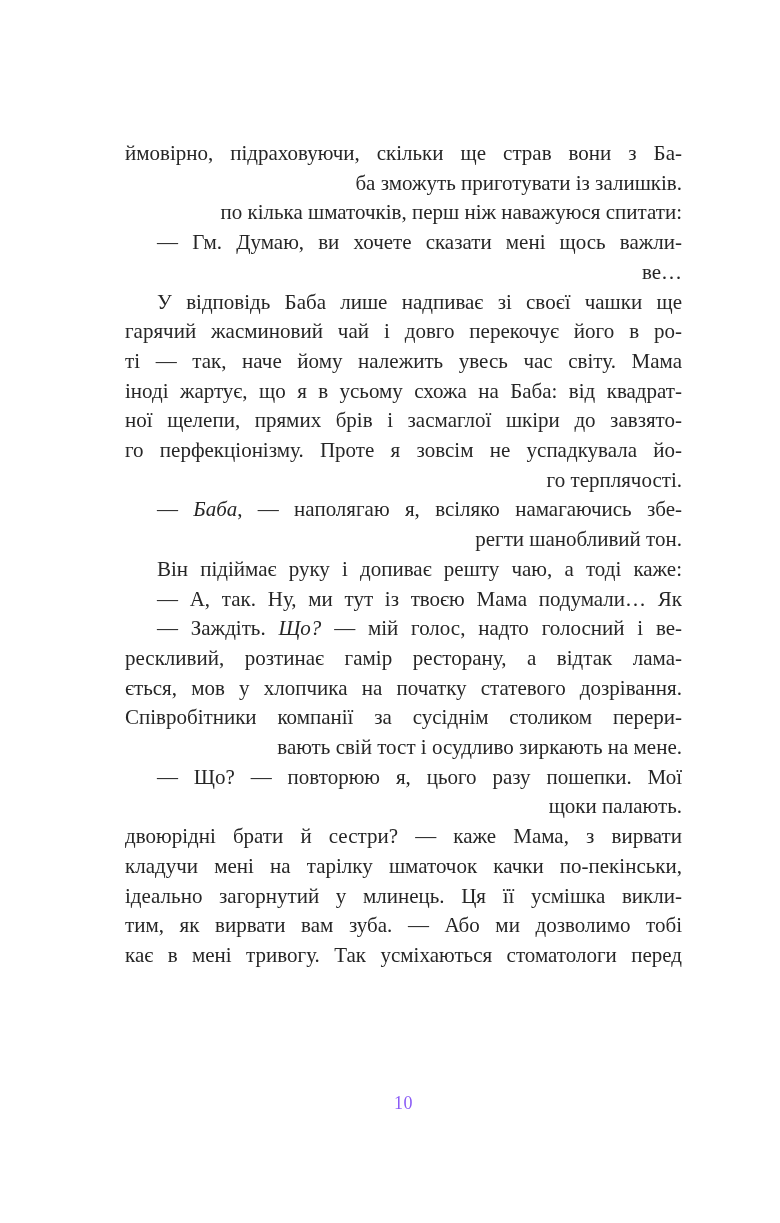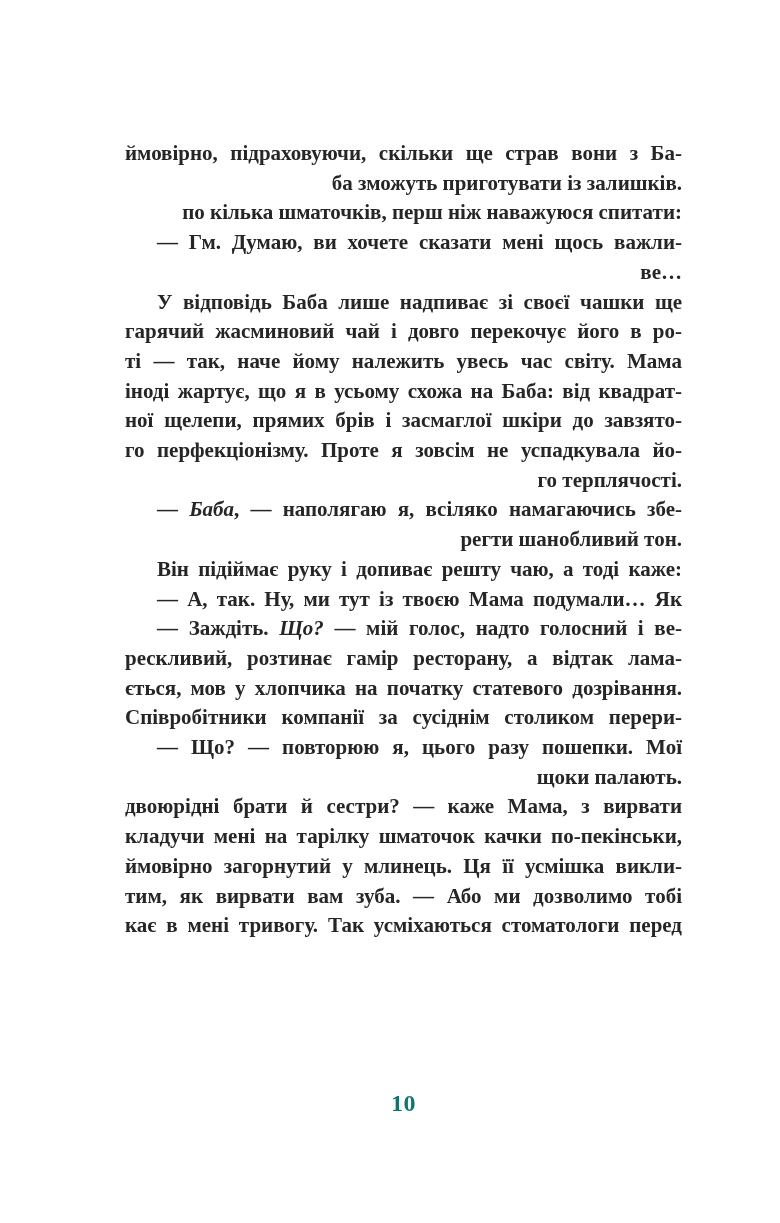--- a/index.html
+++ b/index.html
@@ -11,21 +11,20 @@
     height: 1223px;
     background: #ffffff;
     position: relative;
     overflow: hidden;
     font-family: "Liberation Serif", "DejaVu Serif", serif;
   }
   .book-page {
     position: absolute;
     inset: 0;
     background: #ffffff;
-    font-weight: bold;
   }
   .page-text {
     position: absolute;
     left: 125px;
     top: 139px;
     width: 557px;
     font-size: 21px;
     line-height: 29.7px;
     color: #262626;
     text-rendering: optimizeLegibility;
@@ -47,23 +46,23 @@
   }
   .it {
     font-style: italic;
   }
   .page-number {
     position: absolute;
     left: 125px;
     top: 1091px;
     width: 557px;
     text-align: center;
-    font-size: 24px;
+    font-size: 18px;
     line-height: 24px;
-    color: #0f766e;
+    color: #8b5cf6;
     letter-spacing: 0.5px;
   }
 </style>
 </head>
 <body>
 
 <div class="book-page">
   <div class="page-text">
       <div class="paragraph">
         <div class="line just"><span>ймовірно, підраховуючи, скільки ще страв вони з Ба-</span></div>
@@ -93,27 +92,28 @@
         <div class="line just indent"><span>Він підіймає руку і допиває решту чаю, а тоді каже:</span></div>
       </div>
       <div class="paragraph">
         <div class="line just indent"><span>— А, так. Ну, ми тут із твоєю Мама подумали… Як</span></div>
       </div>
       <div class="paragraph">
         <div class="line just indent"><span>— Заждіть. </span><span class="it">Що?</span><span> — мій голос, надто голосний і ве-</span></div>
         <div class="line just"><span>рескливий, розтинає гамір ресторану, а відтак лама-</span></div>
         <div class="line just"><span>ється, мов у хлопчика на початку статевого дозрівання.</span></div>
         <div class="line just"><span>Співробітники компанії за сусіднім столиком перери-</span></div>
+        <div class="line"><span>вають свій тост і осудливо зиркають на мене.</span></div>
       </div>
       <div class="paragraph">
         <div class="line just indent"><span>— Що? — повторюю я, цього разу пошепки. Мої</span></div>
         <div class="line"><span>щоки палають.</span></div>
       </div>
       <div class="paragraph">
         <div class="line just"><span>двоюрідні брати й сестри? — каже Мама, з вирвати</span></div>
         <div class="line just"><span>кладучи мені на тарілку шматочок качки по-пекінськи,</span></div>
-        <div class="line just"><span>ймовірно загорнутий у млинець. Ця її усмішка викли-</span></div>
+        <div class="line just"><span>ідеально загорнутий у млинець. Ця її усмішка викли-</span></div>
         <div class="line just"><span>тим, як вирвати вам зуба. — Або ми дозволимо тобі</span></div>
         <div class="line just"><span>кає в мені тривогу. Так усміхаються стоматологи перед</span></div>
       </div>
     </div>
   <div class="page-number">10</div>
 </div>
 
 </body></html>

